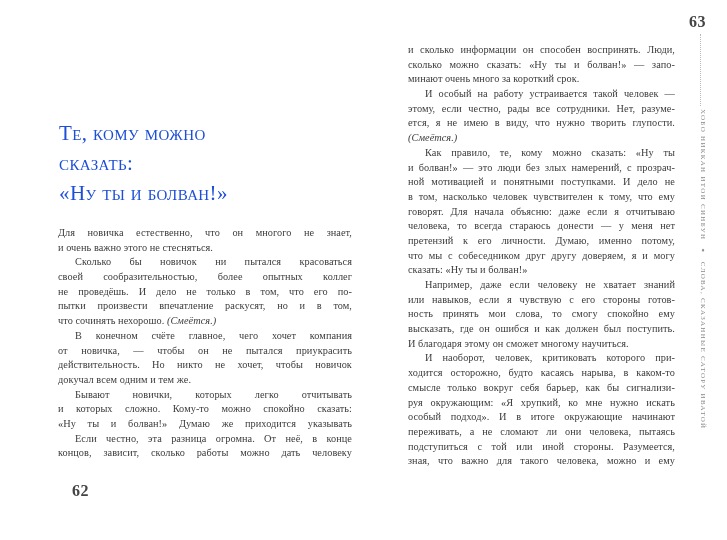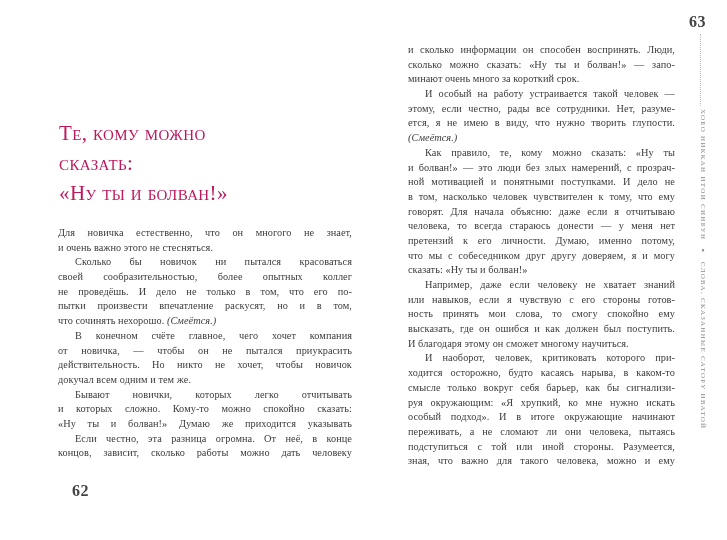--- a/index.html
+++ b/index.html
@@ -11,21 +11,21 @@
     overflow:hidden;
     font-family:"Liberation Serif","DejaVu Serif",serif;
     color:#3c3c3c;
   }
   
   .chapter-heading {
     position:absolute; left:59px; top:118px; width:302px;
     font-size:21px; line-height:30px;
     font-variant:small-caps;
     letter-spacing:0.4px;
-    color:#be185d;
+    color:#1d4ed8;
   }
   
   .body-col {
     position:absolute;
     font-size:10.3px;
     letter-spacing:0.05px;
     color:#3c3c3c;
   }
   .body-col.left  { left:58px;  top:226px; width:294px; }
   .body-col.right { left:408px; top:43px;  width:267px; }

